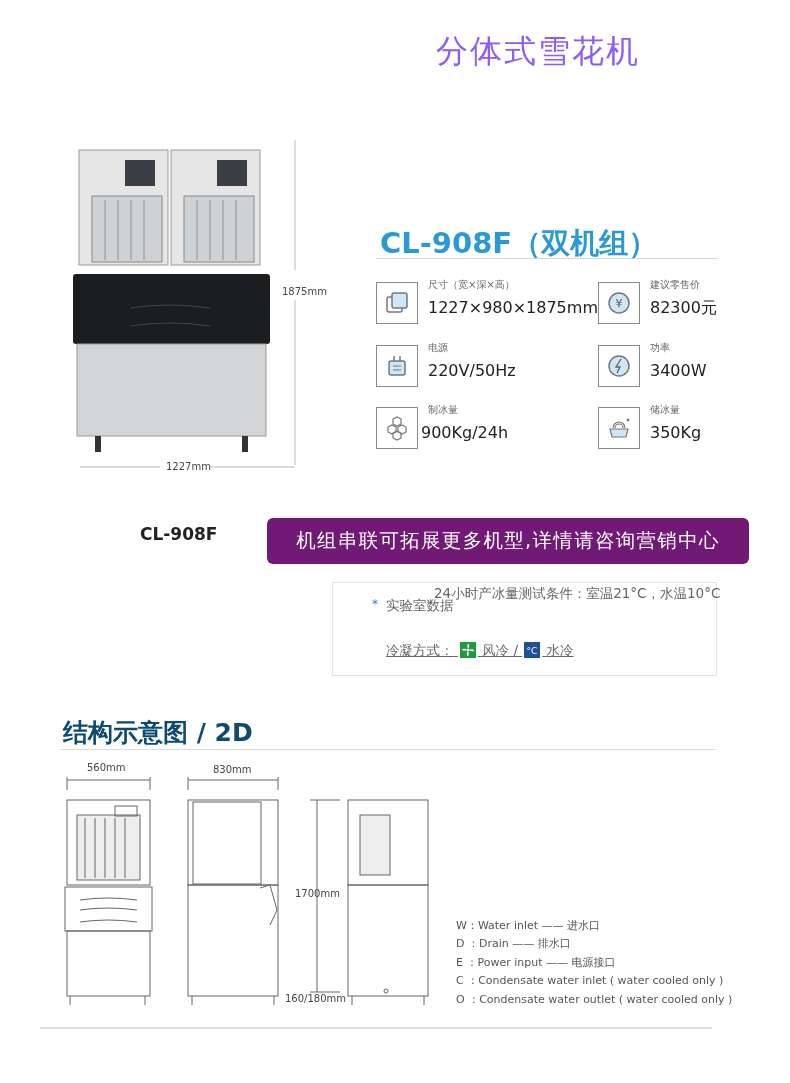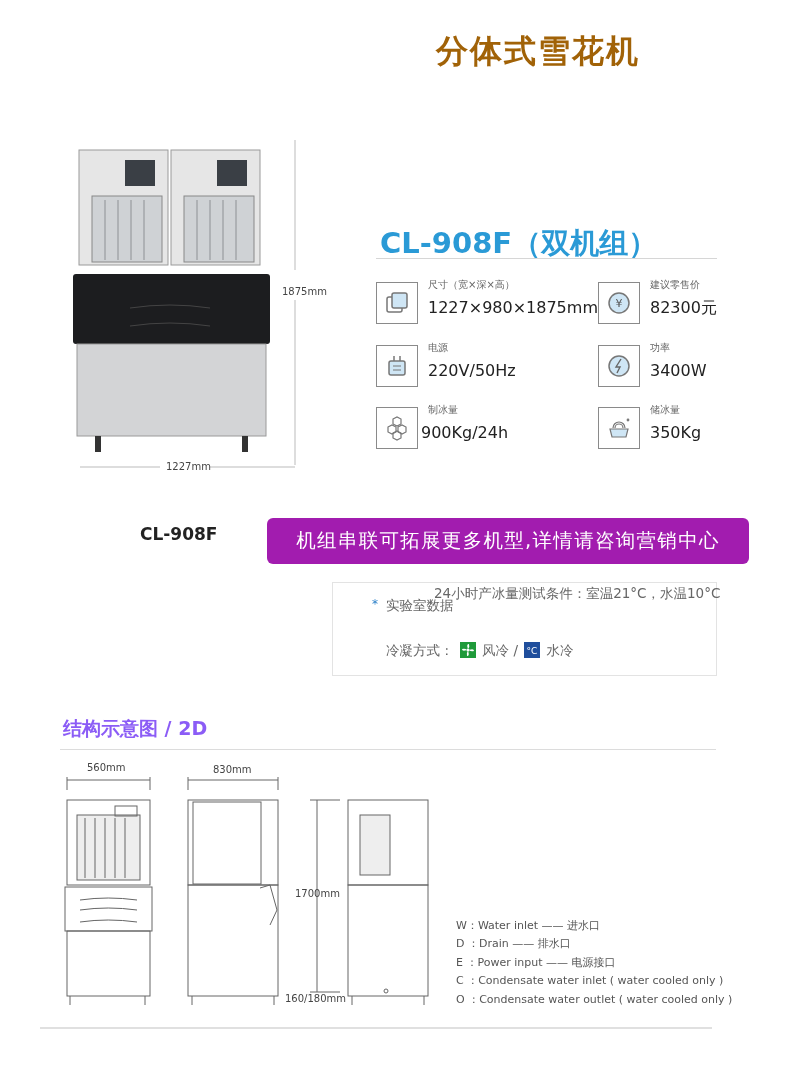--- a/index.html
+++ b/index.html
@@ -1,43 +1,43 @@
 <!DOCTYPE html>
 <html><head>
 <meta charset="utf-8">
 <style>
   * { box-sizing: border-box; margin: 0; padding: 0; }
   html, body { width: 790px; height: 1083px; background: #ffffff; overflow: hidden; }
   body { position: relative; font-family: "DejaVu Sans", "Liberation Sans", sans-serif; color: #333; }
   .abs { position: absolute; }
 
-  .page-title { left: 436px; top: 30px; font-size: 32px; font-weight: bold; color: #a16207; letter-spacing: 2px; }
+  .page-title { left: 436px; top: 30px; font-size: 32px; font-weight: normal; color: #8b5cf6; letter-spacing: 2px; }
 
   
   .photo { left: 70px; top: 140px; width: 250px; height: 335px; }
 
   .model-heading { left: 380px; top: 224px; font-size: 29px; font-weight: bold; color: #2a9ad6; }
   .model-rule { left: 376px; top: 258px; width: 341px; height: 1px; background: #d6d6d6; }
 
   .spec { position: absolute; width: 200px; height: 46px; }
   .spec .icon-box { position: absolute; left: 0; top: 4px; width: 42px; height: 42px; border: 1.5px solid #8a8a8a; background: #fff; display: flex; align-items: center; justify-content: center; }
   .spec .lbl { position: absolute; left: 52px; top: 0; font-size: 10px; color: #666; white-space: nowrap; }
   .spec .val { position: absolute; left: 52px; top: 20px; font-size: 16px; color: #222; white-space: nowrap; }
   .spec .val.shift { left: 45px; }
 
   .model-label { left: 140px; top: 524px; font-size: 17px; font-weight: bold; color: #222; }
-  .promo { left: 267px; top: 518px; width: 482px; height: 46px; background: #a21caf; border-radius: 6px; color: #fff; font-size: 19.5px; line-height: 46px; text-align: center; letter-spacing: 1.3px; }
+  .promo { left: 267px; top: 518px; width: 482px; height: 46px; background: #701a75; border-radius: 6px; color: #fff; font-size: 19.5px; line-height: 46px; text-align: center; letter-spacing: 1.3px; }
 
   .note-box { left: 332px; top: 582px; width: 385px; height: 94px; border: 1.5px solid #e3e3e3; background: #fff; }
   .note-star { left: 372px; top: 597px; font-size: 12px; color: #2a7fc8; }
   .note-line { position: absolute; left: 386px; font-size: 13.5px; color: #666; white-space: nowrap; }
   .fan-icon { display: inline-block; width: 16px; height: 16px; background: #1f9a3a; vertical-align: -3px; margin: 0 2px; position: relative; }
   .water-icon { display: inline-block; width: 16px; height: 16px; background: #1f4e9c; vertical-align: -3px; margin: 0 2px; position: relative; }
 
-  .sec-title { left: 63px; top: 716px; font-size: 19px; color: #8b5cf6; font-weight: bold; }
+  .sec-title { left: 63px; top: 716px; font-size: 25px; color: #0c4a6e; font-weight: bold; }
   .sec-rule { left: 60px; top: 749px; width: 656px; height: 1px; background: #dcdcdc; }
 
   .dim { font-size: 10px; color: #444; position: absolute; white-space: nowrap; }
 
   .legend { position: absolute; left: 456px; font-size: 11px; color: #555; white-space: nowrap; }
 </style>
 </head>
 <body>
 
 <div class="abs page-title">分体式雪花机</div>
@@ -150,21 +150,21 @@
   <span class="val">350Kg</span>
 </div>
 
 <div class="abs model-label">CL-908F</div>
 <div class="abs promo">机组串联可拓展更多机型,详情请咨询营销中心</div>
 
 <div class="abs note-box"></div>
 <div class="abs note-star">*</div>
 <div class="note-line" style="top:597px;">实验室数据</div>
 <div class="note-line" style="top:585px;margin-left:48px;">24小时产冰量测试条件：室温21°C，水温10°C</div>
-<div class="note-line" style="top:642px;">
+<div class="note-line" style="top:642px;text-decoration:underline;">
   <span>冷凝方式：</span>
   <span class="fan-icon"><svg width="16" height="16" viewBox="0 0 16 16">
         <circle cx="8" cy="8" r="1.5" fill="#fff"></circle>
         <path d="M8 7 Q6 2 9 2 Q10 5 8 7 M9 8 Q14 6 14 9 Q11 10 9 8 M8 9 Q10 14 7 14 Q6 11 8 9 M7 8 Q2 10 2 7 Q5 6 7 8" fill="#fff"></path>
       </svg></span>
   <span>风冷</span>
   <span>/</span>
   <span class="water-icon"><svg width="16" height="16" viewBox="0 0 16 16">
         <text x="8" y="12" font-size="9" fill="#fff" text-anchor="middle" font-family="DejaVu Sans, sans-serif">°C</text>
       </svg></span>

